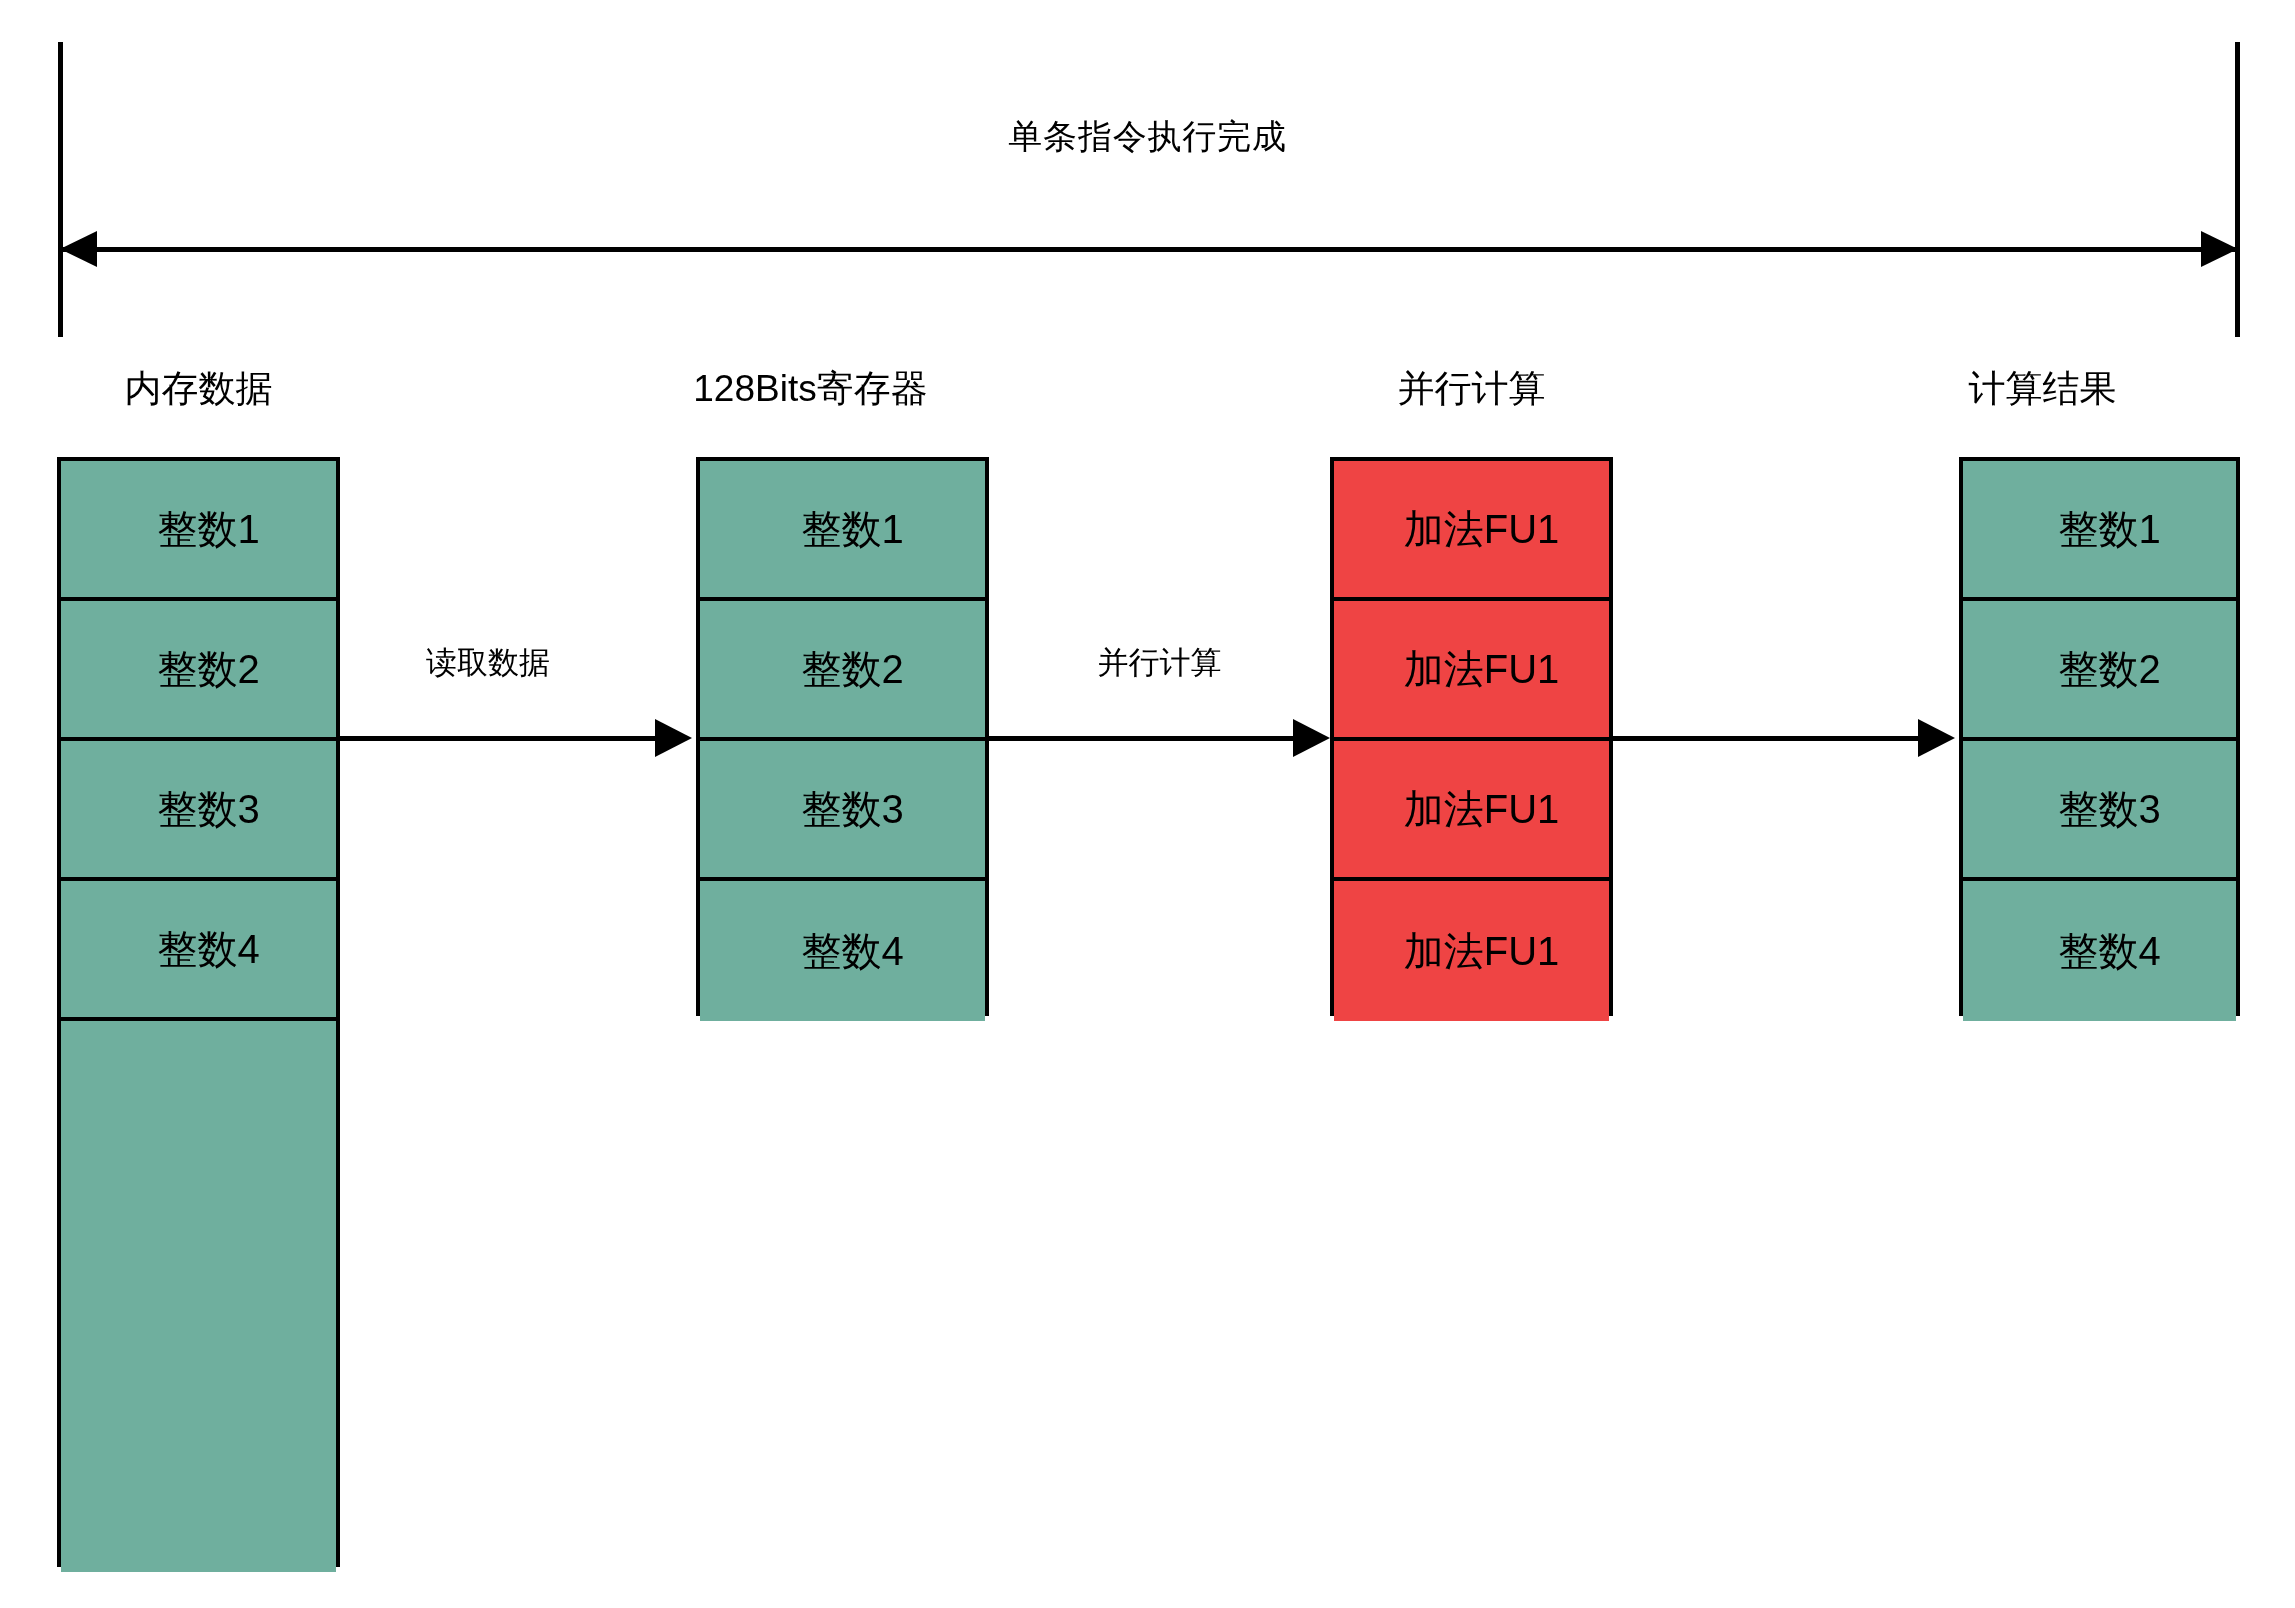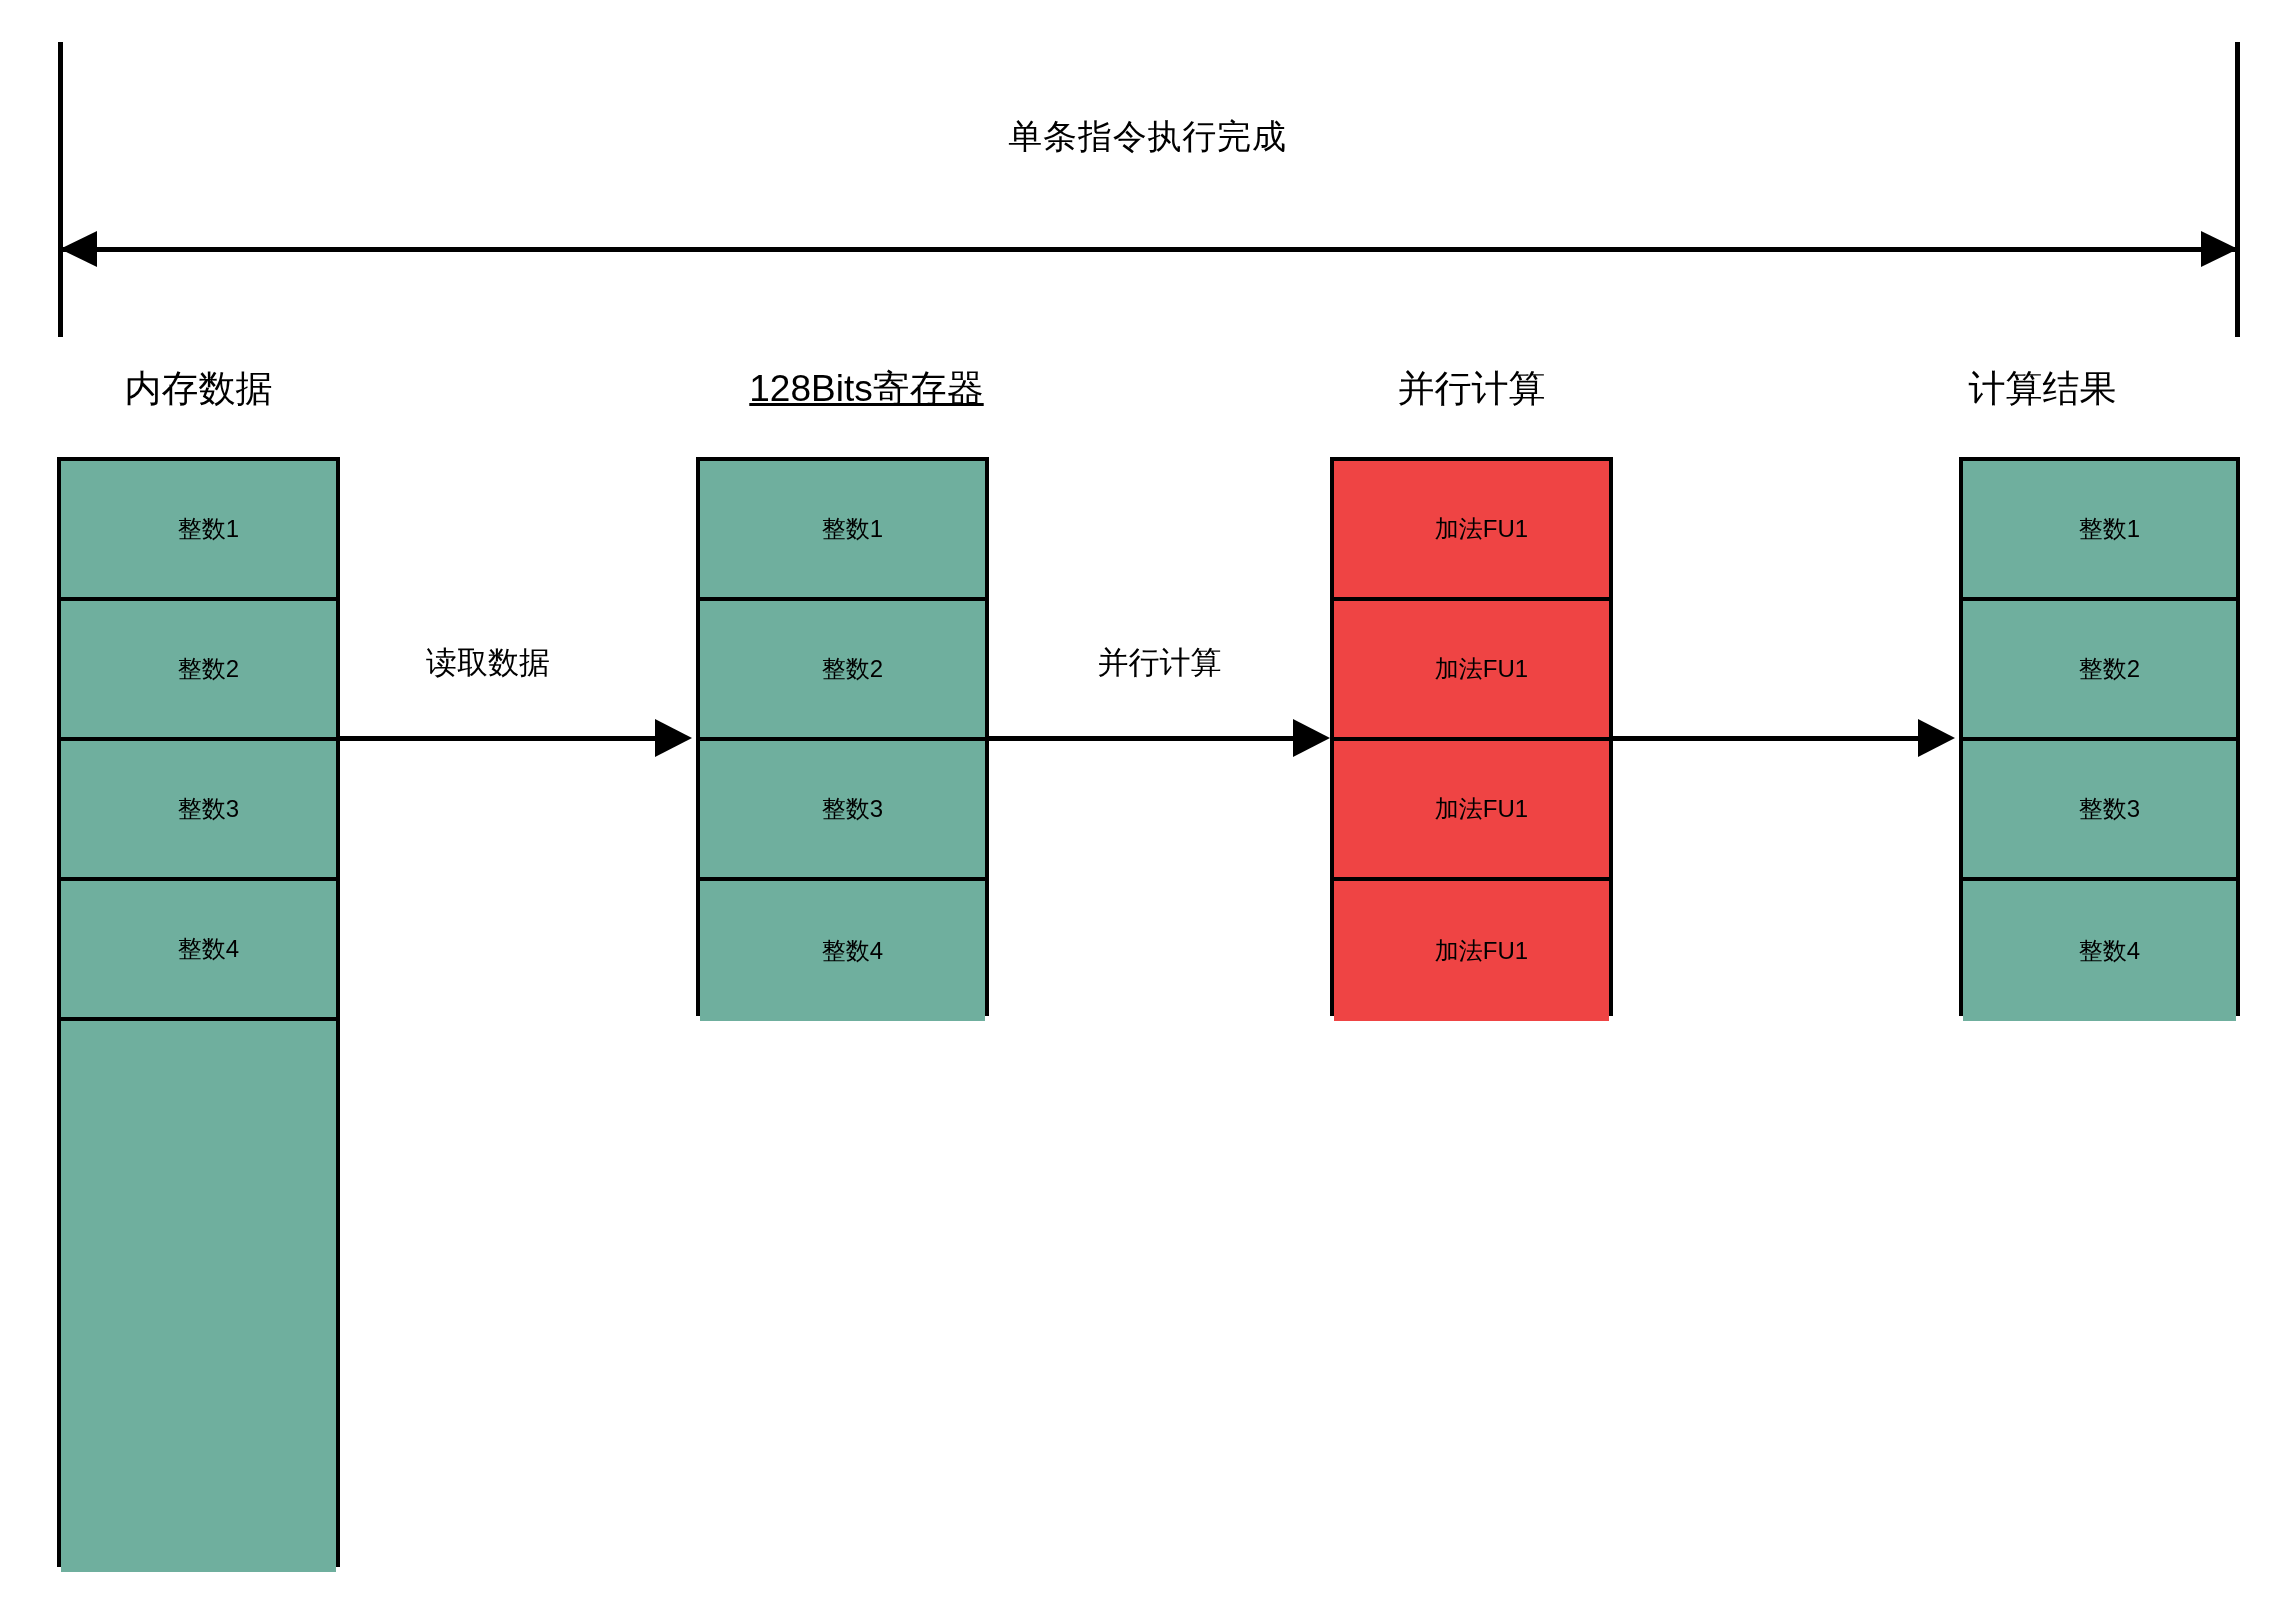--- a/index.html
+++ b/index.html
@@ -80,21 +80,21 @@
     box-sizing: border-box;
     border: 4.6px solid #000000;
   }
   .cell {
     box-sizing: border-box;
     height: 140px;
     border-bottom: 4.6px solid #000000;
     display: flex;
     align-items: center;
     justify-content: center;
-    font-size: 24px;
+    font-size: 40px;
     color: #000000;
     white-space: nowrap;
     padding-left: 20px;
   }
   .cell:last-child { border-bottom: none; }
   .cell.green { background: #6FAF9E; }
   .cell.pink  { background: #ef4444; }
   .cell.blank { }
 
   
@@ -128,21 +128,21 @@
 <div id="canvas">
 
   <div class="tl-tick left"></div>
   <div class="tl-tick right"></div>
   <div class="tl-line"></div>
   <div class="tl-arrowhead left"></div>
   <div class="tl-arrowhead right"></div>
   <div class="tl-caption">单条指令执行完成</div>
 
   <div class="col-header" style="left:57px; width:283px;">内存数据</div>
-  <div class="col-header" style="left:720px; width:293px;text-decoration:underline;">128Bits寄存器</div>
+  <div class="col-header" style="left:664px; width:293px;">128Bits寄存器</div>
   <div class="col-header" style="left:1330px; width:283px;">并行计算</div>
   <div class="col-header" style="left:1902px; width:281px;">计算结果</div>
 
   <div class="stack" style="left:57px; top:457px; width:283px; height:1110px;">
     <div class="cell green">整数1</div>
     <div class="cell green">整数2</div>
     <div class="cell green">整数3</div>
     <div class="cell green">整数4</div>
     <div class="cell green blank" style="height:551px; border-bottom:none;"></div>
   </div>

